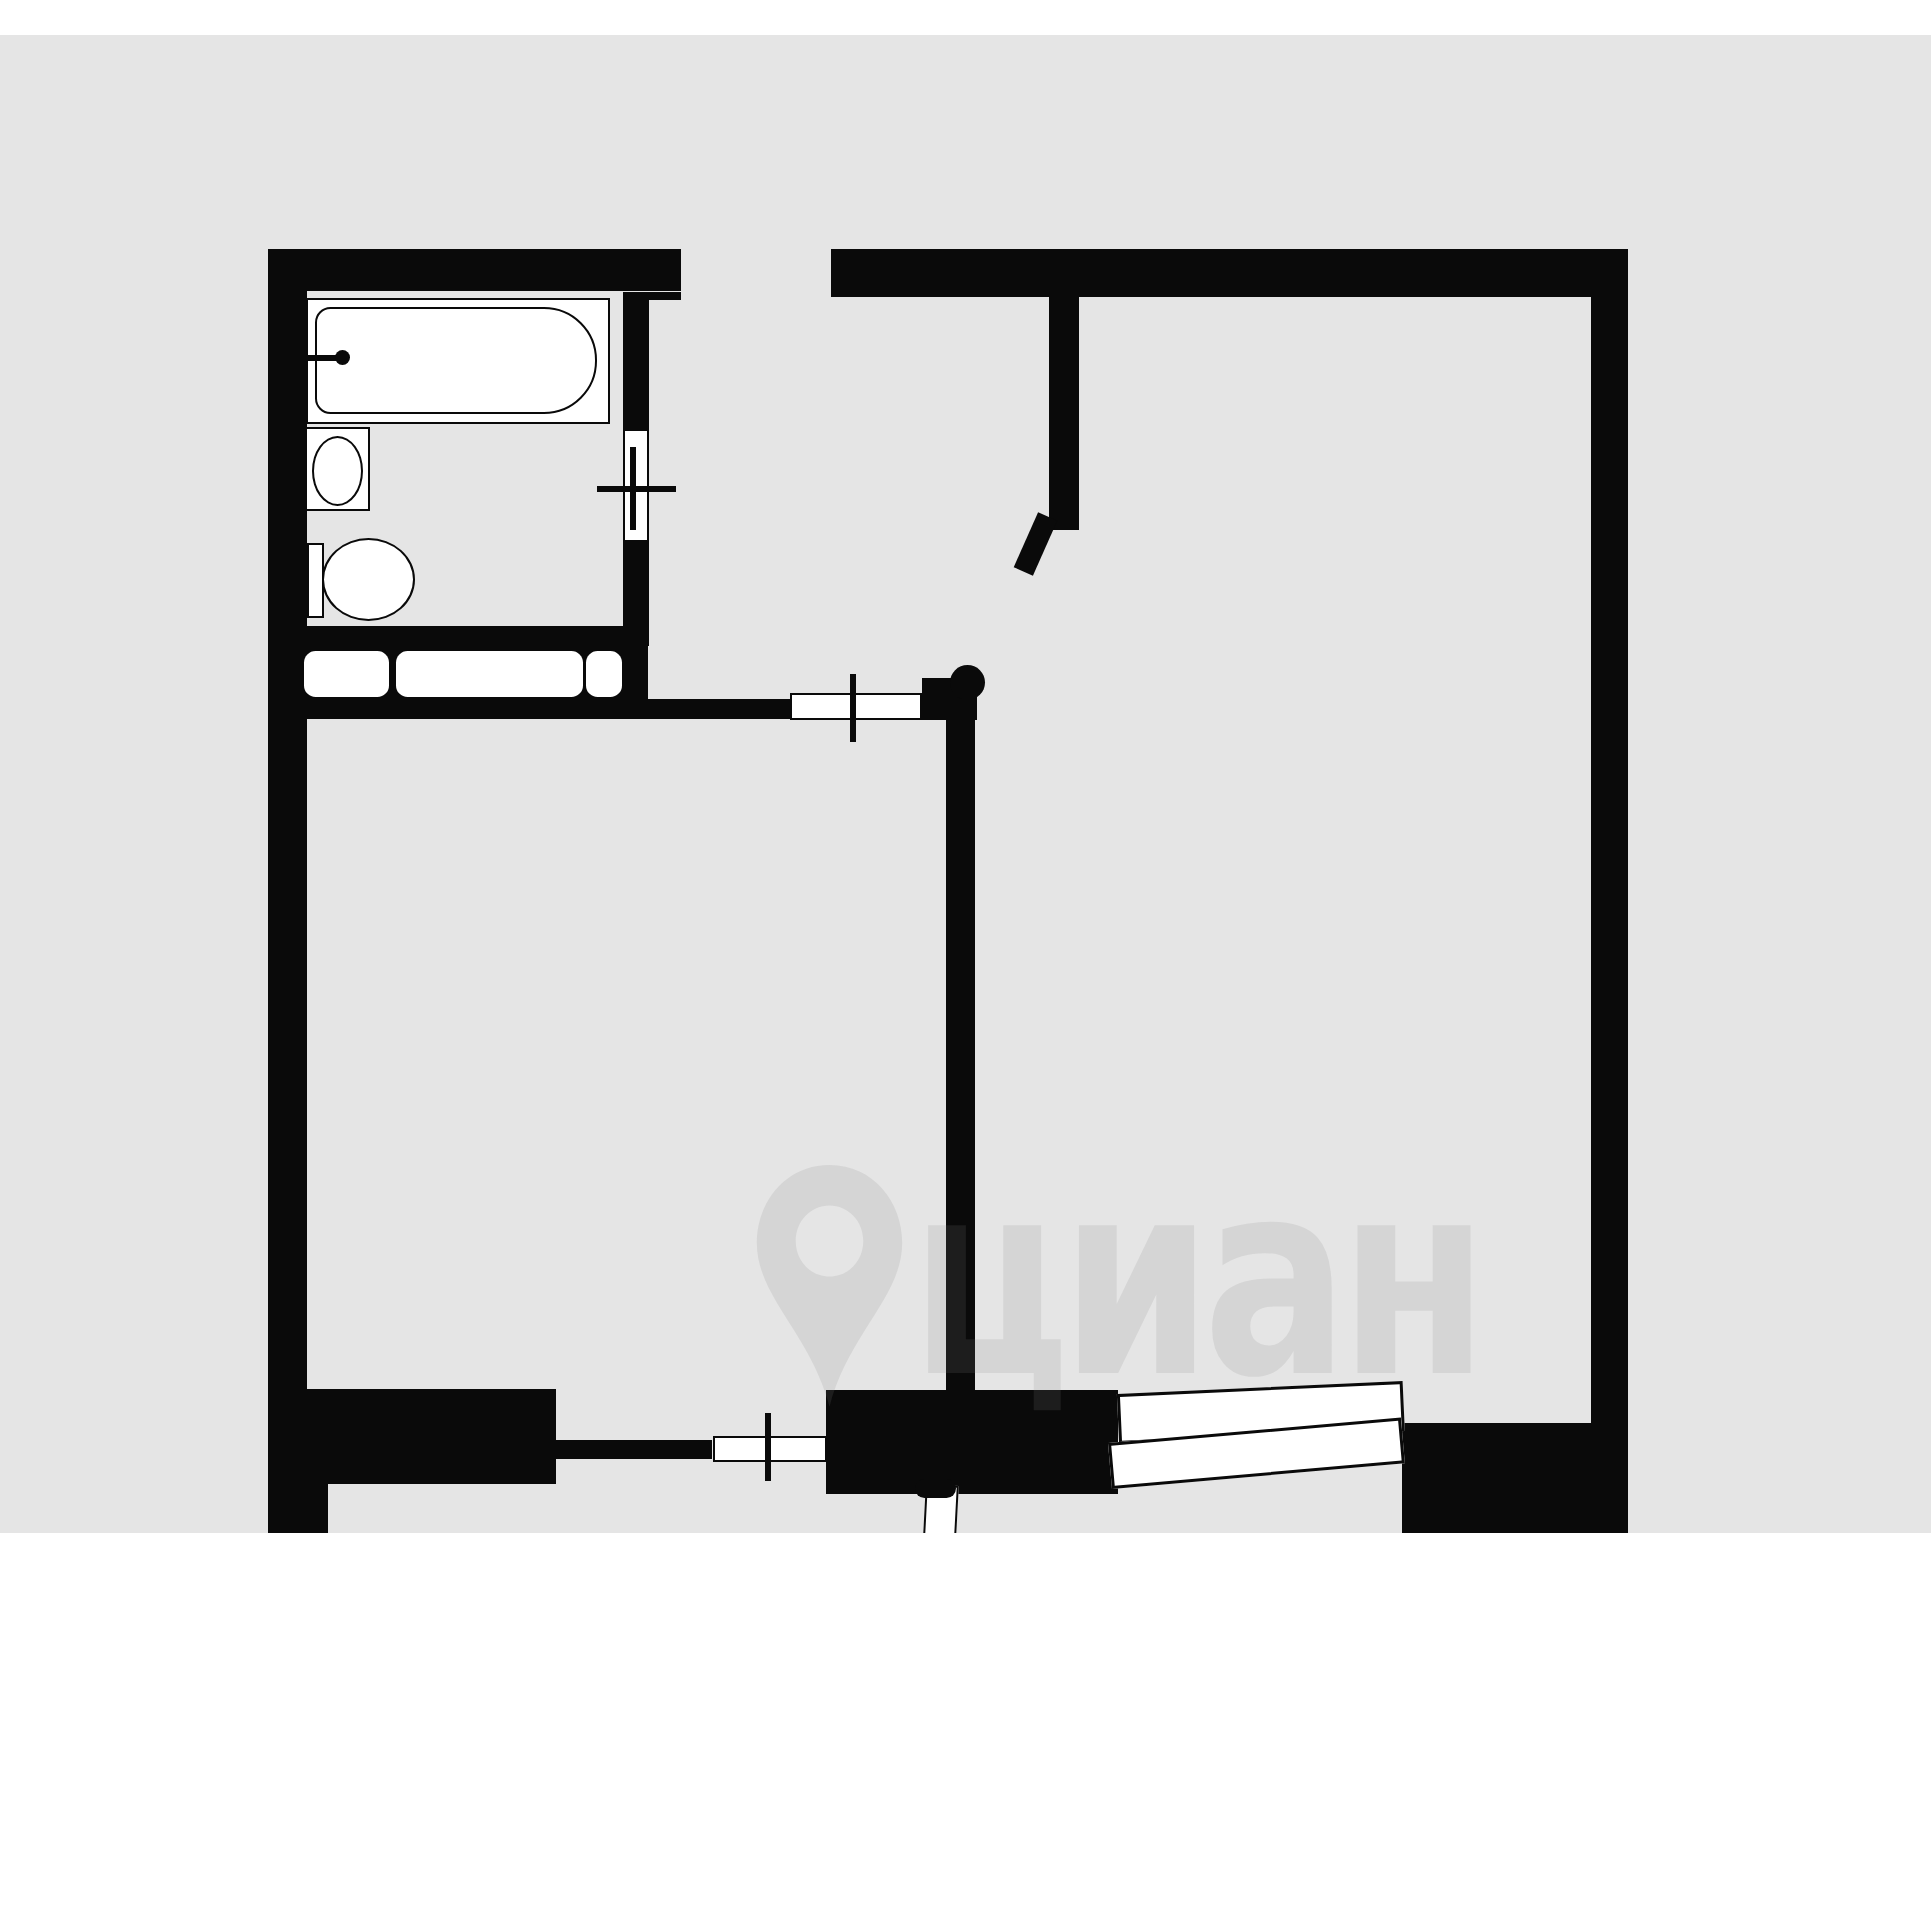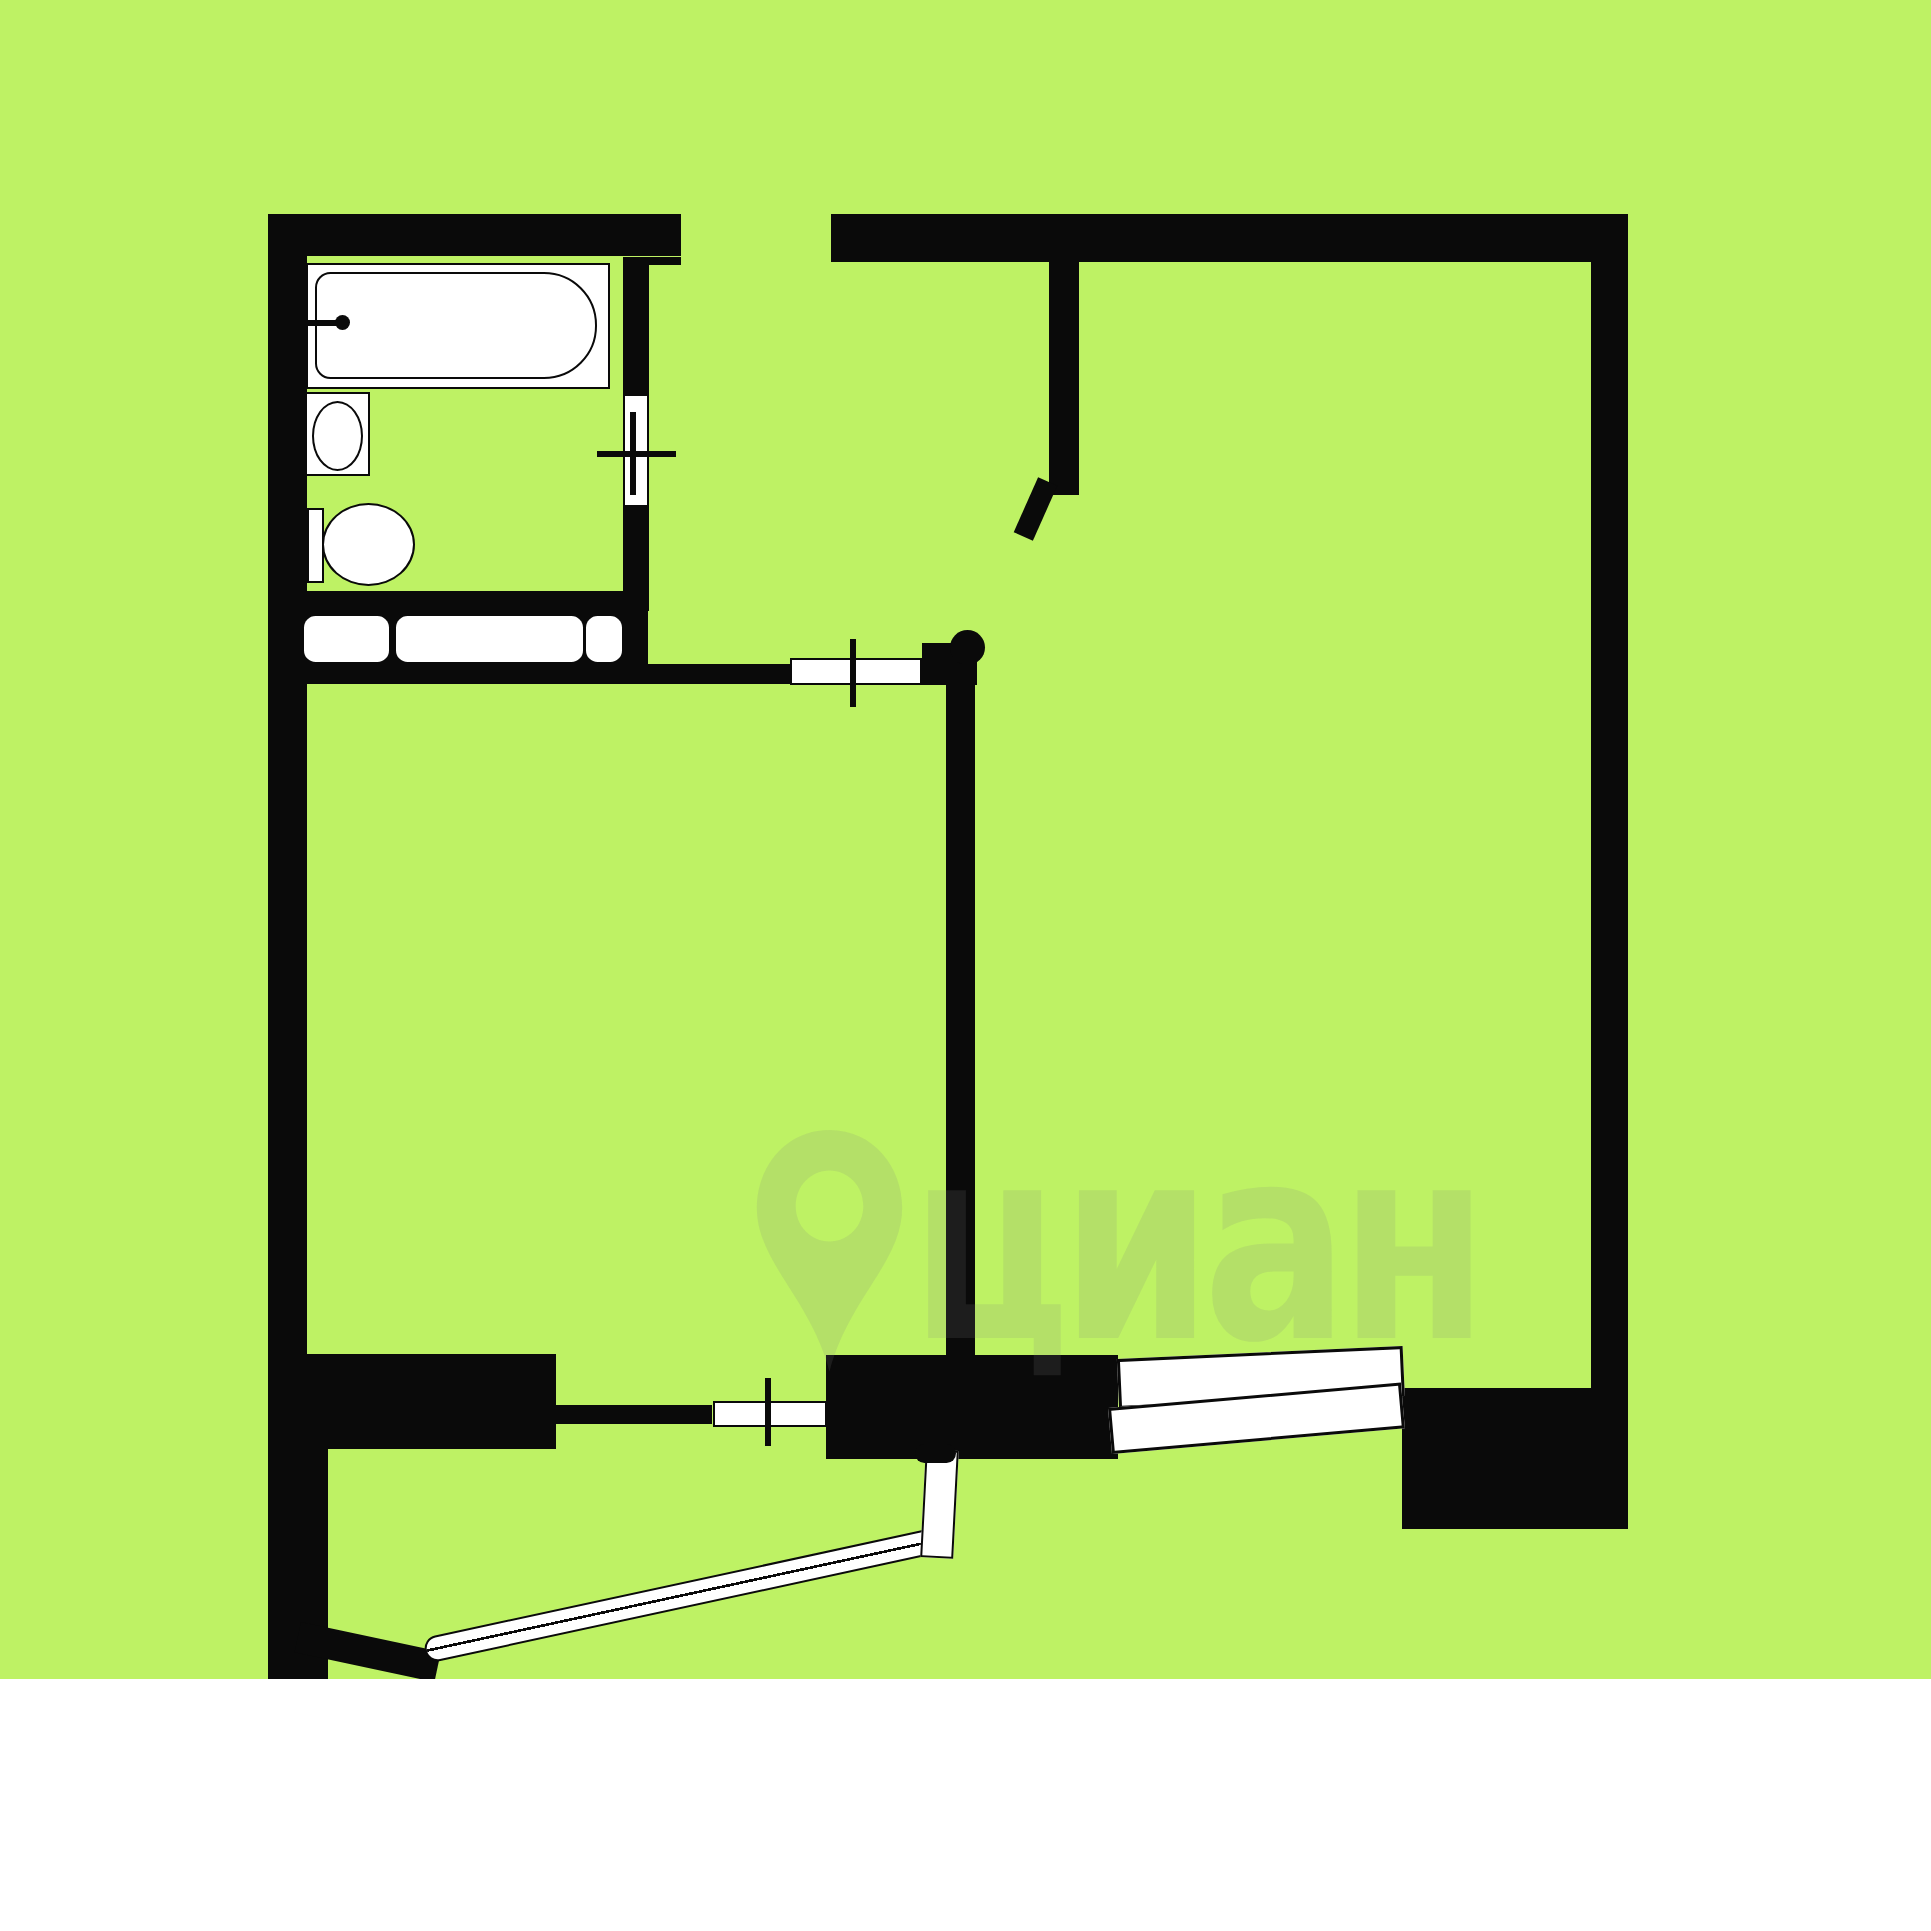--- a/index.html
+++ b/index.html
@@ -1,21 +1,22 @@
 <!DOCTYPE html>
 <html><head>
 <meta charset="utf-8">
 <style>
   html,body{margin:0;padding:0;background:#ffffff;}
   #canvas{
     position:relative;
-    width:1931px;height:1679px;
-    background:#bef264;
+    width:1931px;height:1498px;
+    background:#e5e5e5;
     overflow:hidden;
     font-family:"DejaVu Sans", sans-serif;
+    margin-top:35px;
   }
   .abs{position:absolute;box-sizing:border-box;}
   .blk{background:#0a0a0a;}
   .wh{background:#ffffff;border:2.9px solid #0a0a0a;}
   .wh4{background:#ffffff;border:3.9px solid #0a0a0a;}
   .round{border-radius:50%;}
   .closet{background:#ffffff;border-radius:11.6px;}
   .rail-mid{background:linear-gradient(to bottom,transparent 44%,#0a0a0a 44%,#0a0a0a 56%,transparent 56%),#ffffff;border:2.9px solid #0a0a0a;border-radius:13.5px 3.9px 3.9px 13.5px;}
   #cian-text{
     font-weight:bold;

